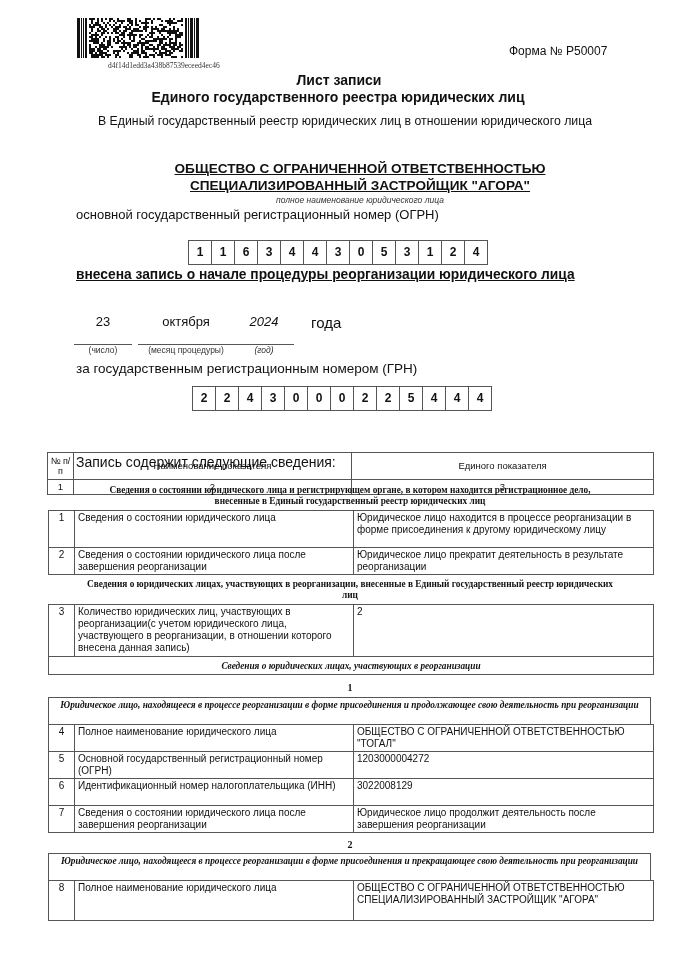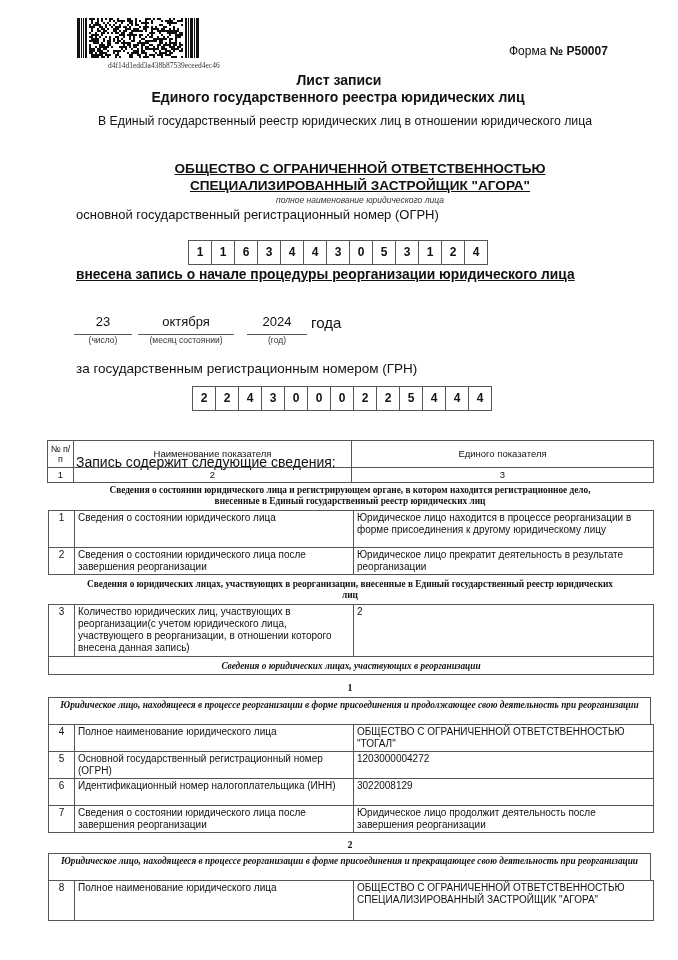--- a/index.html
+++ b/index.html
@@ -4,55 +4,55 @@
 <style>
   html, body { margin: 0; padding: 0; background: #ffffff; }
   body { width: 678px; height: 960px; position: relative; overflow: hidden;
          font-family: "Liberation Sans", sans-serif; color: #111; }
   .abs { position: absolute; }
 
   
   #barcode { left: 77px; top: 18px; width: 122px; height: 40px; }
   #barcode-text { left: 77px; top: 61px; font-family: "Liberation Serif", serif; font-size: 7.5px; color: #333; white-space: nowrap; margin-left: 31px; }
   #form-number { left: 509px; top: 44px; font-size: 12px; }
-  #form-number b { font-weight: bold; }
+  #form-number b { font-weight: normal; }
 
   #title1 { left: 0; width: 678px; top: 72px; text-align: center; font-weight: bold; font-size: 14px; }
   #title2 { left: 0; width: 676px; top: 89px; text-align: center; font-weight: bold; font-size: 14px; }
   #intro { left: 76px; top: 113px; width: 530px; font-size: 12.3px; line-height: 17px; text-indent: 22px; }
 
   #company-name { left: 100px; width: 520px; top: 160px; text-align: center; font-weight: bold;
                   font-size: 13.6px; line-height: 17px; text-decoration: underline; }
   #company-caption { left: 100px; width: 520px; top: 195px; text-align: center; font-style: italic; font-size: 8.5px; color: #333; }
   #ogrn-label { left: 76px; top: 207px; font-size: 13px; }
 
   .digits { display: flex; border: 1px solid #555; height: 23px; }
   .digit { width: 22px; height: 23px; border-right: 1px solid #555; text-align: center;
            line-height: 23px; font-weight: bold; font-size: 12px; box-sizing: content-box; }
   .digit:last-child { border-right: none; }
   #ogrn-boxes { left: 188px; top: 240px; }
   #grn-boxes { left: 192px; top: 386px; }
 
   #entry-desc { left: 76px; top: 266px; width: 580px; font-weight: bold; font-size: 13.8px; line-height: 18px; text-decoration: underline; }
 
   .date-field { position: absolute; text-align: center; font-size: 13px; }
-  .date-field .val { border-bottom: 1px solid #555; padding-bottom: 5px; }
+  .date-field .val { border-bottom: 1px solid #555; padding-bottom: 15px; }
   .date-field .cap { font-size: 8.5px; color: #333; }
   #date-day { left: 74px; top: 314px; width: 58px; }
   #date-month { left: 138px; top: 314px; width: 96px; }
-  #date-year { left: 247px; top: 314px; width: 60px; }
+  #date-year { left: 234px; top: 314px; width: 60px; font-style: italic; }
   #date-suffix { left: 311px; top: 314px; font-size: 15px; }
 
   #grn-label { left: 76px; top: 361px; font-size: 13.5px; }
   #contains-label { left: 76px; top: 418px; font-size: 14px; margin-top: 36px; }
 
   table { border-collapse: collapse; position: absolute; table-layout: fixed; }
   td { border: 1px solid #555; font-size: 10px; vertical-align: top; padding: 1px 3px; line-height: 12px; }
 
-  #header-table { left: 47px; top: 440px; width: 606px; }
+  #header-table { left: 47px; top: 452px; width: 606px; }
   #header-table td { text-align: center; font-size: 9.5px; vertical-align: middle; }
 
   .section-title { position: absolute; left: 47px; width: 606px; text-align: center;
                    font-family: "Liberation Serif", serif; font-weight: bold; font-size: 9.3px; line-height: 11px; }
   .data-table { left: 48px; width: 605px; }
   .data-table td.num { text-align: center; }
   .boxed-title { position: absolute; left: 48px; width: 603px; border: 1px solid #555; text-align: center;
                  font-family: "Liberation Serif", serif; font-style: italic; font-weight: bold; font-size: 9.3px;
                  line-height: 11px; padding: 2px 1px; box-sizing: border-box; }
   .group-num { position: absolute; left: 47px; width: 606px; text-align: center;
@@ -583,21 +583,21 @@
 <div id="entry-desc" class="abs">
   <div>внесена запись о начале процедуры реорганизации юридического лица</div>
 </div>
 
 <div id="date-day" class="date-field">
   <div class="val">23</div>
   <div class="cap">(число)</div>
 </div>
 <div id="date-month" class="date-field">
   <div class="val">октября</div>
-  <div class="cap">(месяц состоянии)</div>
+  <div class="cap">(месяц процедуры)</div>
 </div>
 <div id="date-year" class="date-field">
   <div class="val">2024</div>
   <div class="cap">(год)</div>
 </div>
 <div id="date-suffix" class="abs">года</div>
 
 <div id="grn-label" class="abs">за государственным регистрационным номером (ГРН)</div>
 <div id="grn-boxes" class="abs digits">
     <div class="digit">2</div>

